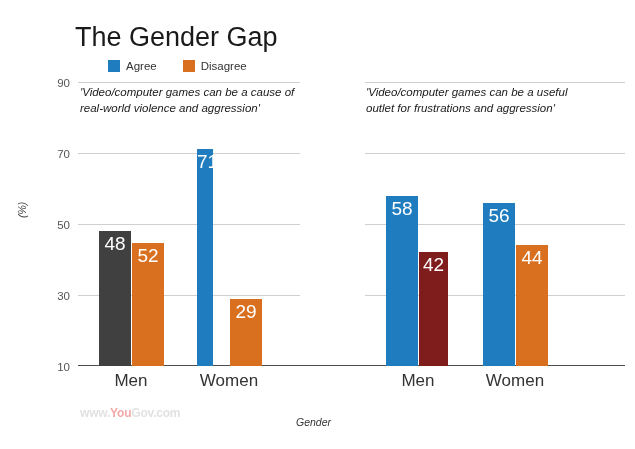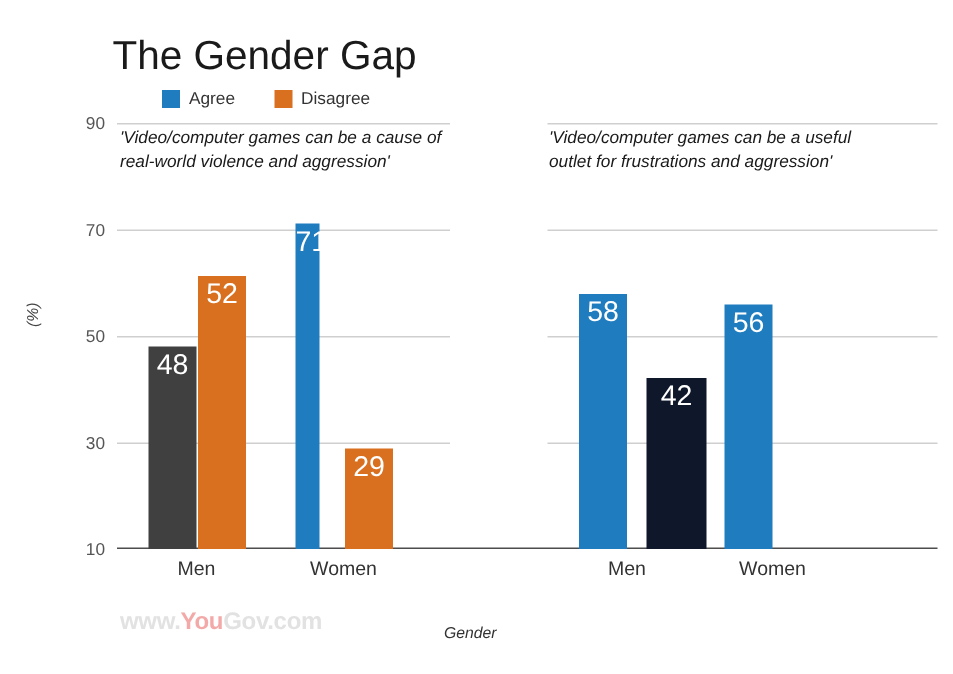--- a/index.html
+++ b/index.html
@@ -133,42 +133,42 @@
     text-align: center;
     font-size: 19px;
     color: #ffffff;
     line-height: 21px;
     pointer-events: none;
   }
   
   .xtick {
     position: absolute;
     top: 371px;
-    font-size: 13px;
+    font-size: 17px;
     color: #333333;
     text-align: center;
     transform: translateX(-50%);
     white-space: nowrap;
   }
   .xlabel {
     position: absolute;
     left: 296px;
     top: 388px;
     font-size: 10.5px;
     font-style: italic;
     color: #333333;
     white-space: nowrap;
     margin-top: 28px;
   }
   
   .watermark {
     position: absolute;
     left: 80px;
     top: 406px;
-    font-size: 16px;
+    font-size: 12px;
     font-weight: bold;
     letter-spacing: -0.2px;
     white-space: nowrap;
   }
   .wm-a, .wm-c { color: #e2e2e2; }
   .wm-b { color: #f4a9a9; }
 </style>
 </head>
 <body>
 
@@ -205,37 +205,40 @@
       <div class="gridline right" style="top: 213px;"></div>
       <div class="gridline left" style="top: 142px;"></div>
       <div class="gridline right" style="top: 142px;"></div>
       <div class="gridline left" style="top: 71px;"></div>
       <div class="gridline right" style="top: 71px;"></div>
       <div class="gridline left" style="top: 0px;"></div>
       <div class="gridline right" style="top: 0px;"></div>
       <div class="bar" style="left: 21px; width: 32px; height: 134.9px; background: #404040;">
         <span class="bar-value">48</span>
       </div>
-      <div class="bar" style="left: 54px; width: 32px; height: 182px; background: rgb(217, 112, 31);">
+      <div class="bar" style="left: 54px; width: 32px; height: 123px; background: rgb(217, 112, 31);">
         <span class="bar-value">52</span>
       </div>
       <div class="bar" style="left: 119px; width: 16px; height: 216.55px; background: rgb(31, 124, 191);">
         <span class="bar-value">71</span>
       </div>
       <div class="bar" style="left: 152px; width: 32px; height: 67.45px; background: rgb(217, 112, 31);">
         <span class="bar-value">29</span>
       </div>
       <div class="bar" style="left: 308px; width: 32px; height: 170.4px; background: rgb(31, 124, 191);">
         <span class="bar-value">58</span>
       </div>
-      <div class="bar" style="left: 353px; width: 40px; height: 113.6px; background: #0f172a;">
+      <div class="bar" style="left: 341px; width: 29px; height: 113.6px; background: #7f1d1d;">
         <span class="bar-value">42</span>
       </div>
       <div class="bar" style="left: 405px; width: 32px; height: 163.3px; background: rgb(31, 124, 191);">
         <span class="bar-value">56</span>
+      </div>
+      <div class="bar" style="left: 438px; width: 32px; height: 120.7px; background: rgb(217, 112, 31);">
+        <span class="bar-value">44</span>
       </div>
     </div>
 
   <div id="xticks">
       <div class="xtick" style="left: 131px;">Men</div>
       <div class="xtick" style="left: 229px;">Women</div>
       <div class="xtick" style="left: 418px;">Men</div>
       <div class="xtick" style="left: 515px;">Women</div>
     </div>
   <div class="xlabel">Gender</div>

